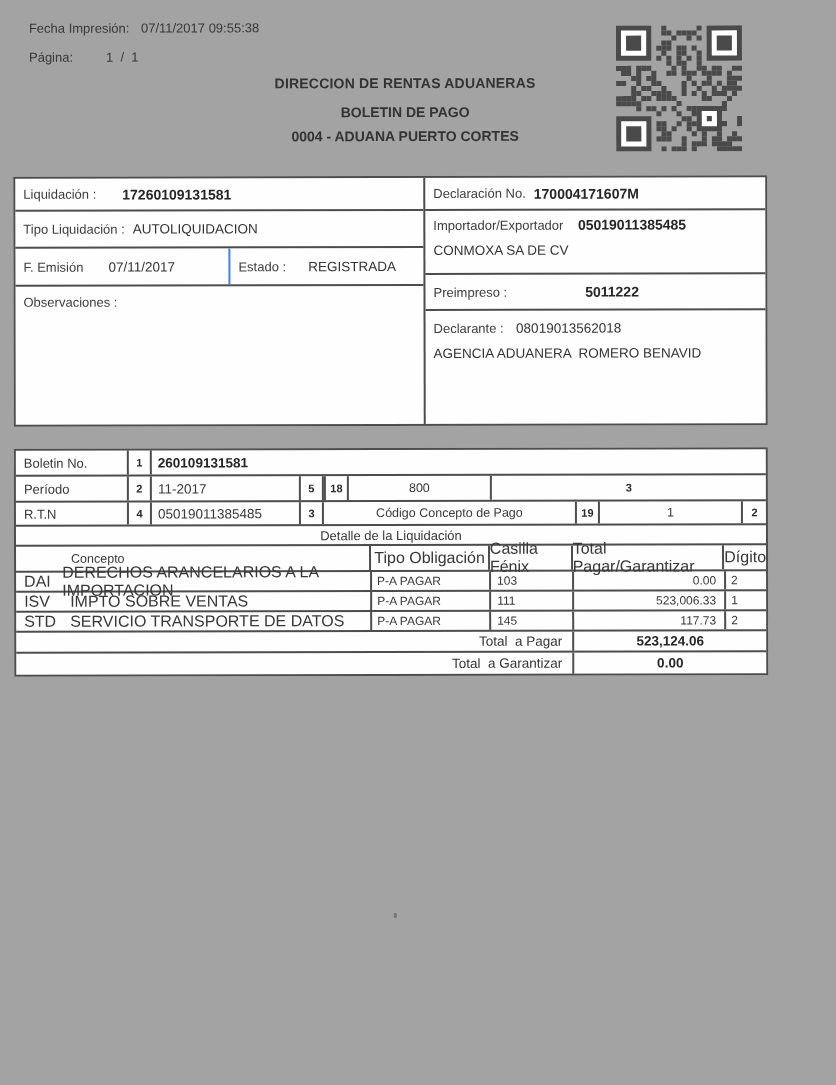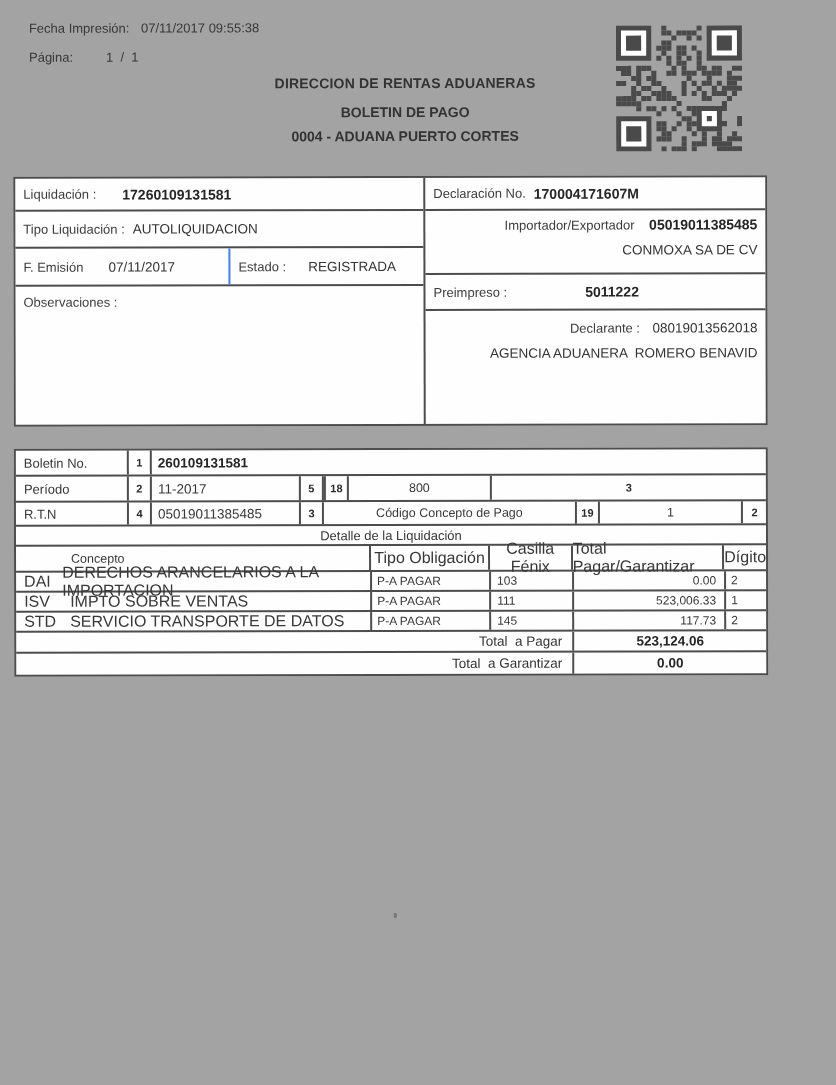--- a/index.html
+++ b/index.html
@@ -29,21 +29,21 @@
   
   .tbl { position:absolute; left:14px; width:754px; border:2px solid #4d4d4d; box-sizing:border-box; background:#fffefe; }
   .lbl { font-size:13px; color:#3d3d3d; }
   .val { font-size:13.5px; color:#333; }
   .bold { font-weight:bold; color:#262626; font-size:14px; }
 
   
   .t1box { top:176px; height:250px; display:flex; }
   .colL { width:410px; border-right:2px solid #4d4d4d; display:flex; flex-direction:column; box-sizing:border-box; }
   .colR { flex:1; display:flex; flex-direction:column; }
-  .row { display:flex; align-items:center; padding:0 8px; box-sizing:border-box; border-bottom:2px solid #4d4d4d;text-align:right; }
+  .row { display:flex; align-items:center; padding:0 8px; box-sizing:border-box; border-bottom:2px solid #4d4d4d; }
   .row.last { border-bottom:none; flex:1; align-items:flex-start; padding-top:8px; }
   .rL1 { height:33px; } .rL2 { height:37px; } .rL3 { height:38px; padding:0; }
   .rR1 { height:33px; } .rR2 { height:64px; display:block; padding-top:5px; } .rR3 { height:36px; }
   .split-a { width:215px; height:100%; border-right:2px solid #3b82f6; display:flex; align-items:center; padding:0 8px; box-sizing:border-box; }
   .split-b { flex:1; height:100%; display:flex; align-items:center; padding:0 8px; box-sizing:border-box; }
   .gap26 { margin-left:26px; } .gap22 { margin-left:22px; } .gap25 { margin-left:25px; }
   .gap8 { margin-left:8px; } .gap10 { margin-left:10px; } .gap78 { margin-left:78px; }
   .line2 { margin-top:9px; }
   .rR4 { display:block; padding-top:8px; }
 
@@ -60,21 +60,21 @@
   .c-numbox.end { border-right:none; flex:1; }
   .c-value { width:147px; padding-left:6px; font-size:13.5px; }
   .c-value.wide { flex:1; }
   .c-codigo { width:251px; justify-content:center; font-size:12.5px; }
   .c-codval { width:141px; justify-content:center; font-size:12.5px; }
   .band { justify-content:center; width:100%; font-size:13px; }
 
   .d-concepto { width:354px; font-size:16px; }
   .d-concepto .code { width:46px; padding-left:8px; }
   .d-tipo { width:119px; border-left:2px solid #4d4d4d; padding-left:5px; font-size:12px; }
-  .d-casilla { width:83px; border-left:2px solid #4d4d4d; padding-left:6px; font-size:12px;text-align:center; }
+  .d-casilla { width:83px; border-left:2px solid #4d4d4d; padding-left:6px; font-size:12px; }
   .d-total { width:152px; border-left:2px solid #4d4d4d; justify-content:flex-end; padding-right:8px; font-size:12px; }
   .d-digito { flex:1; border-left:2px solid #4d4d4d; padding-left:5px; font-size:12px; }
   .hdr .d-concepto { padding-left:55px; font-size:12.5px; }
   .hdr .d-tipo, .hdr .d-casilla, .hdr .d-total, .hdr .d-digito { justify-content:center; padding:0; font-size:16px; }
   .t-label { width:556px; justify-content:flex-end; padding-right:10px; font-size:13.5px; color:#333; }
   .t-value { flex:1; border-left:2px solid #4d4d4d; justify-content:center; font-weight:bold; font-size:13.5px; color:#262626; }
 
   .speck { position:absolute; left:393px; top:913px; width:3px; height:5px; background:#787878; border-radius:1px; }
 </style>
 </head>

